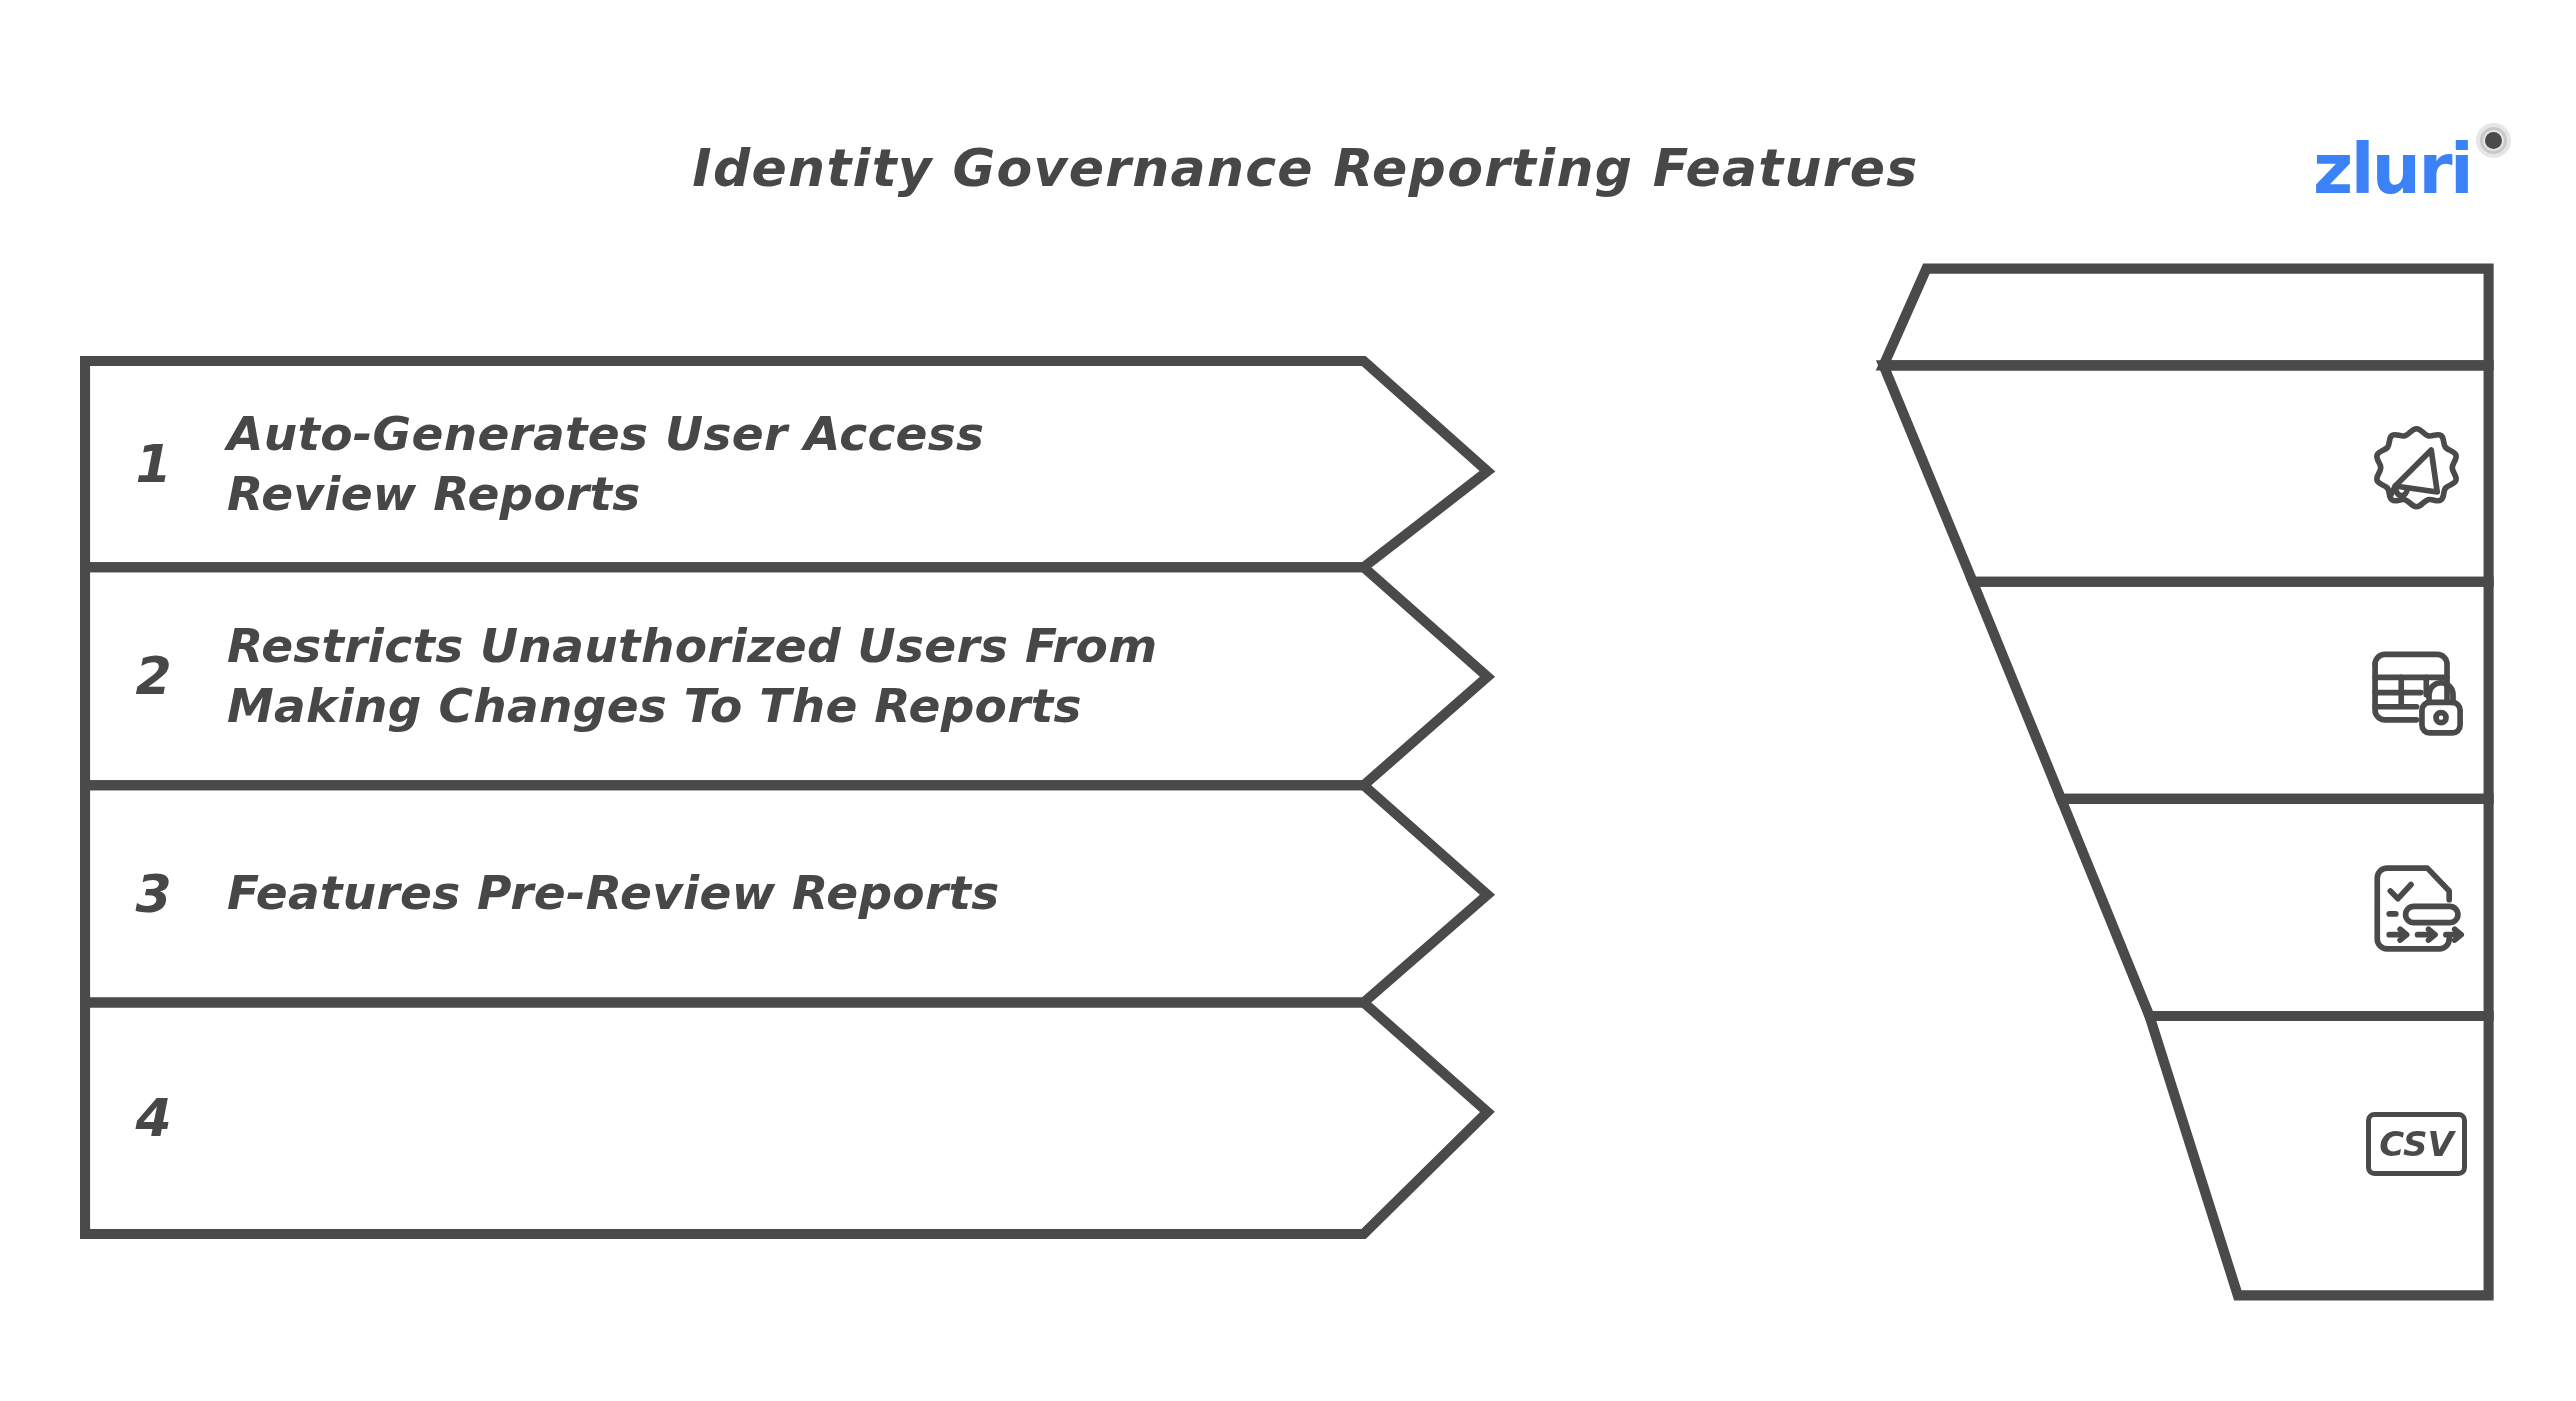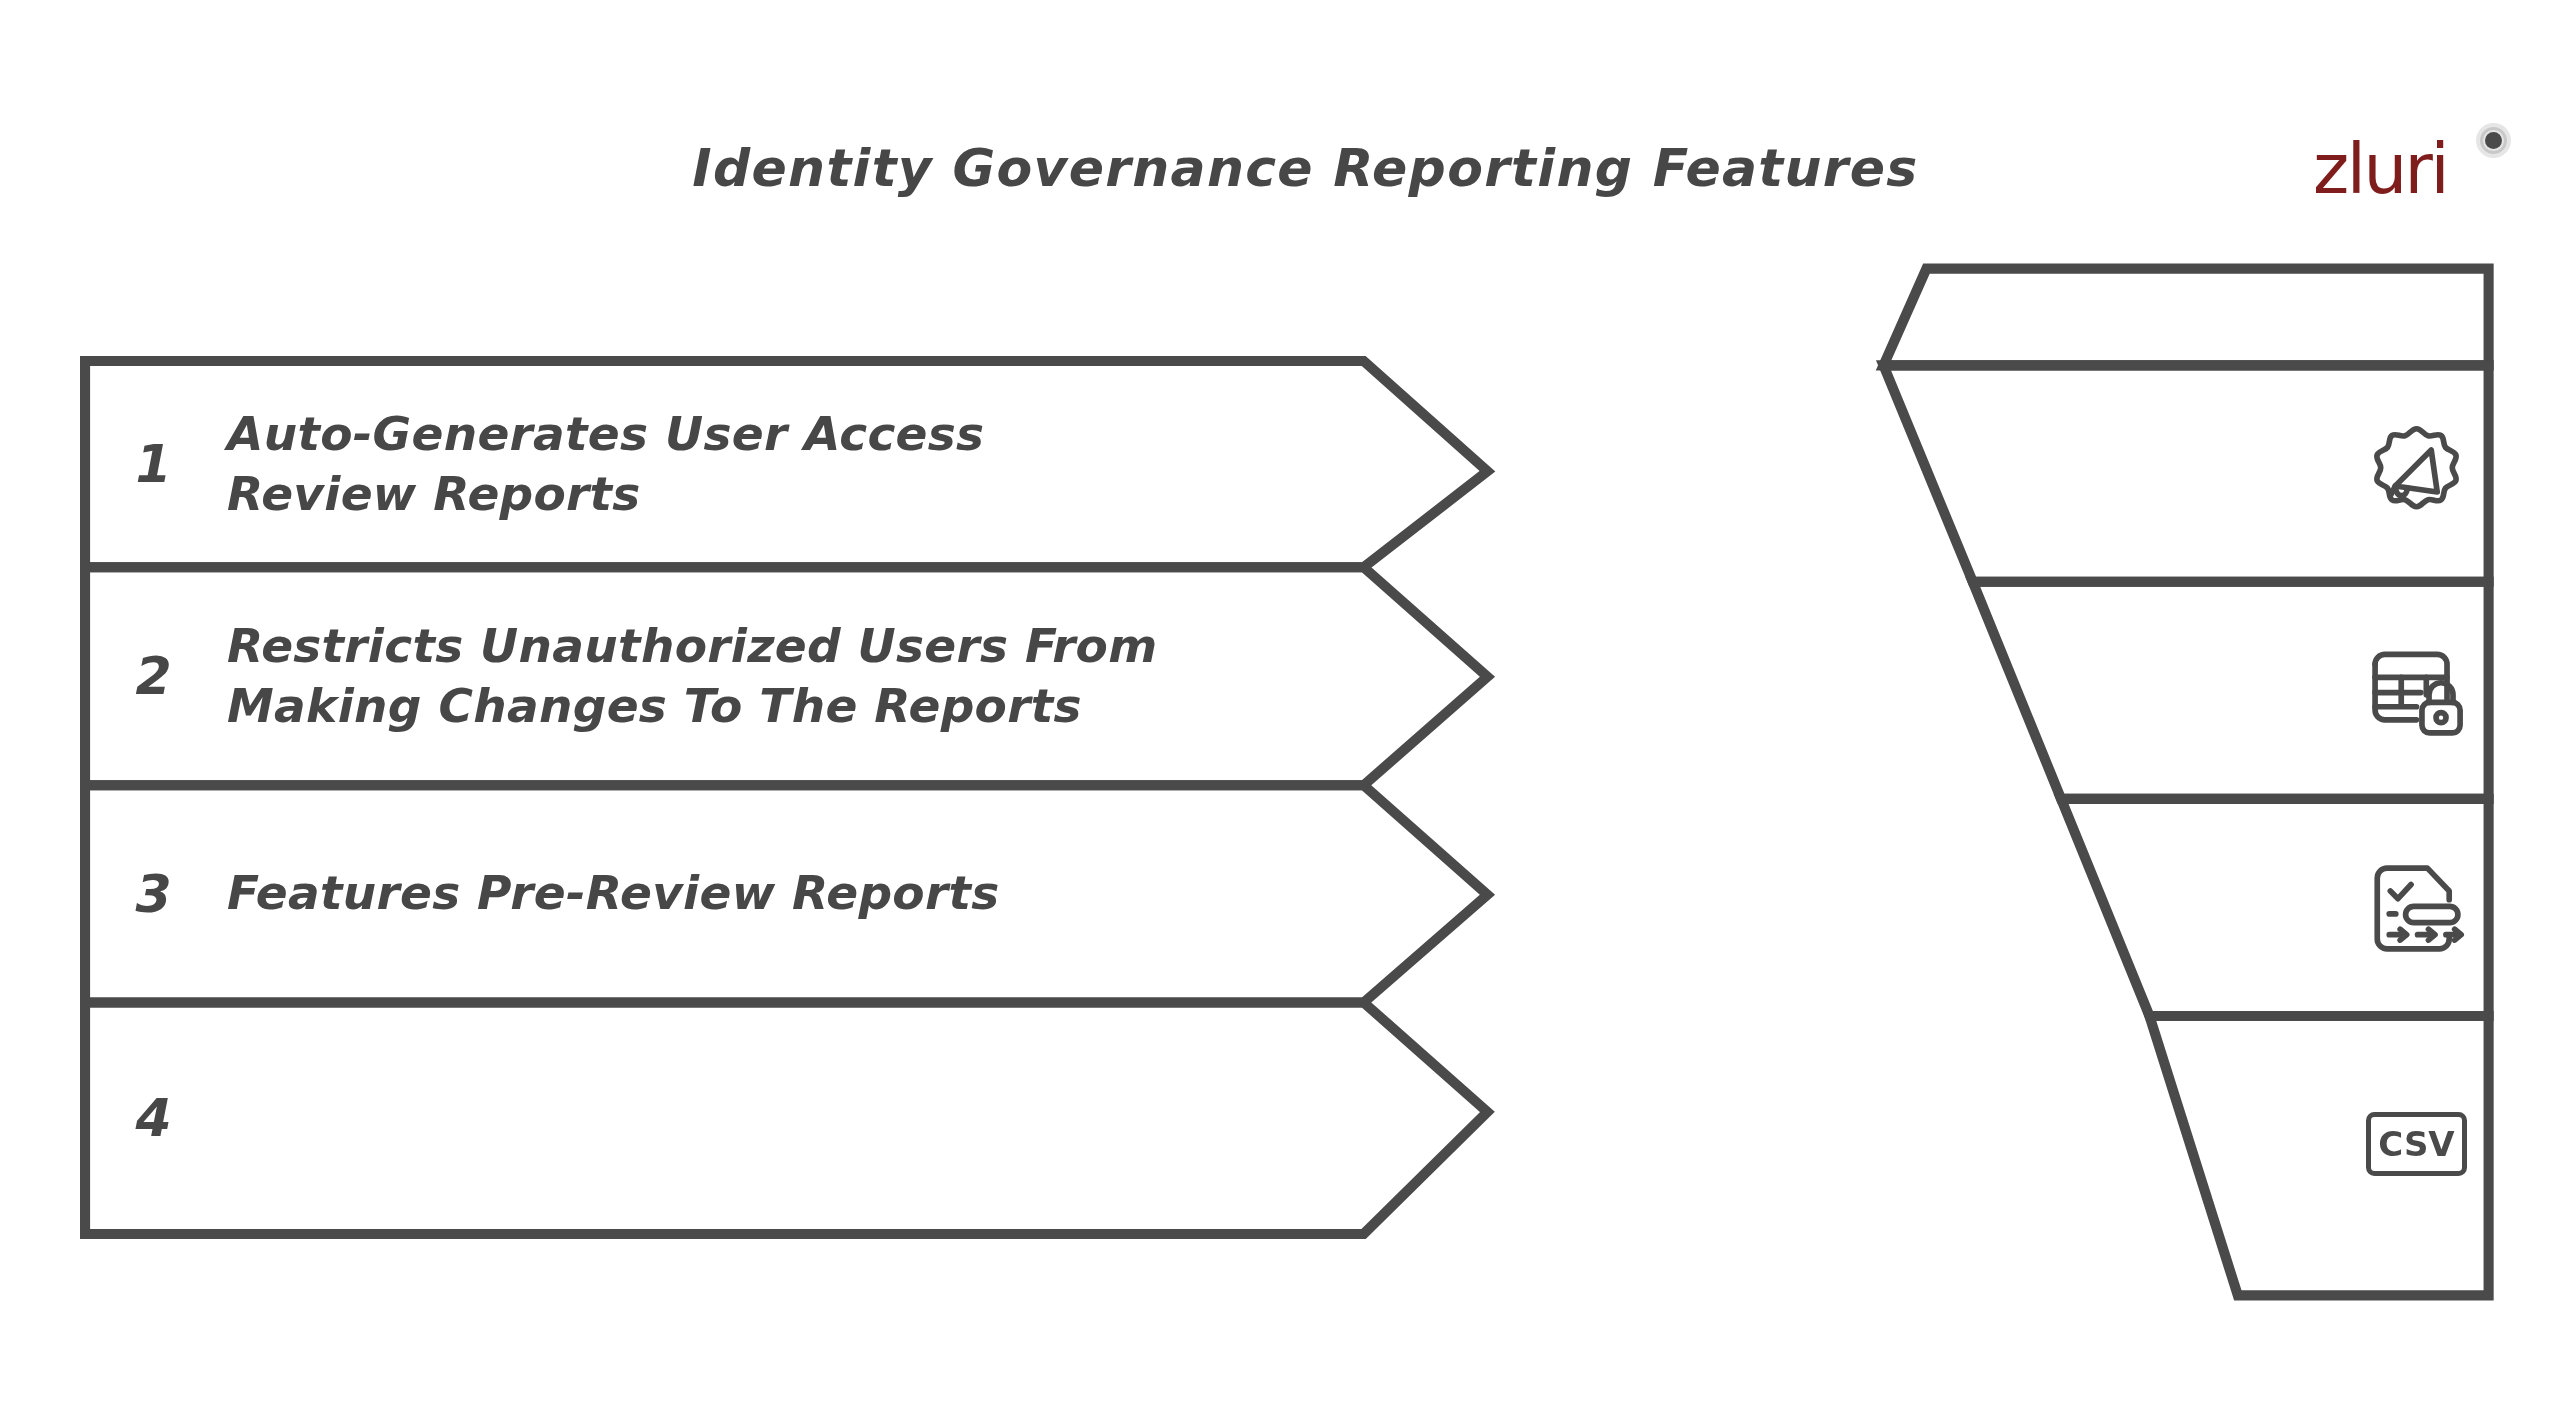--- a/index.html
+++ b/index.html
@@ -47,23 +47,23 @@
     top: 109px;
     width: 210px;
     height: 93px;
   }
   .logo-text {
     position: absolute;
     left: 0;
     top: 13.5px;
     font-family: "DejaVu Sans", sans-serif;
     font-size: 69px;
-    font-weight: normal;
+    font-weight: bold;
     letter-spacing: -2.5px;
-    color: #7f1d1d;
+    color: #3b82f6;
     line-height: 1;
   }
   .logo-dot {
     position: absolute;
     left: 163px;
     top: 1.7px;
     width: 35px;
     height: 35px;
     border-radius: 50%;
     background: #e6e6e6;
@@ -166,20 +166,21 @@
     width: 101px;
     height: 64px;
     border: 5.9px solid #4a4a4a;
     border-radius: 8.4px;
     display: flex;
     align-items: center;
     justify-content: center;
     font-family: "DejaVu Sans", sans-serif;
     font-size: 34px;
     font-weight: bold;
+    font-style: italic;
     color: #4a4a4a;
     letter-spacing: 0px;
     box-sizing: border-box;
   }
 </style>
 </head>
 <body>
 
 <div id="infographic-root">
 

